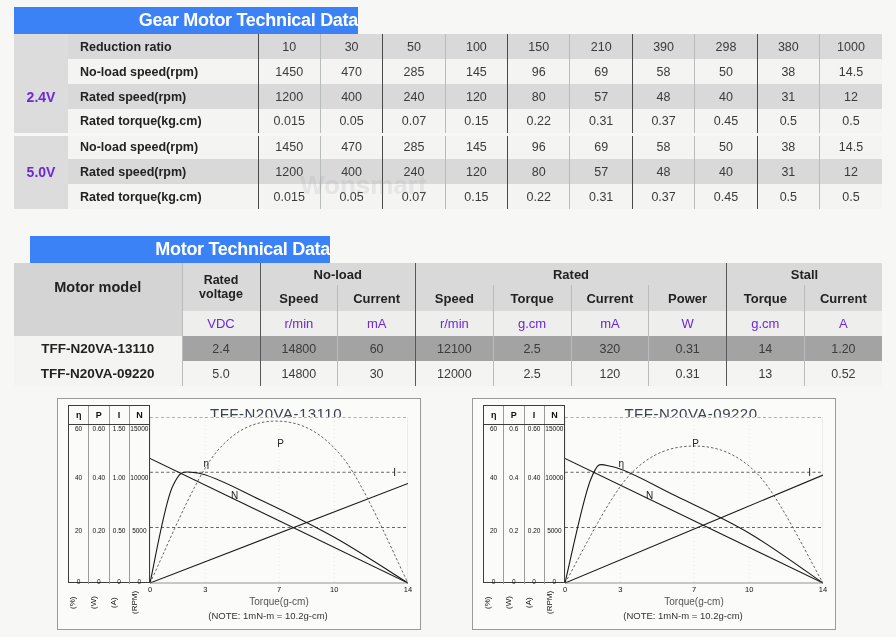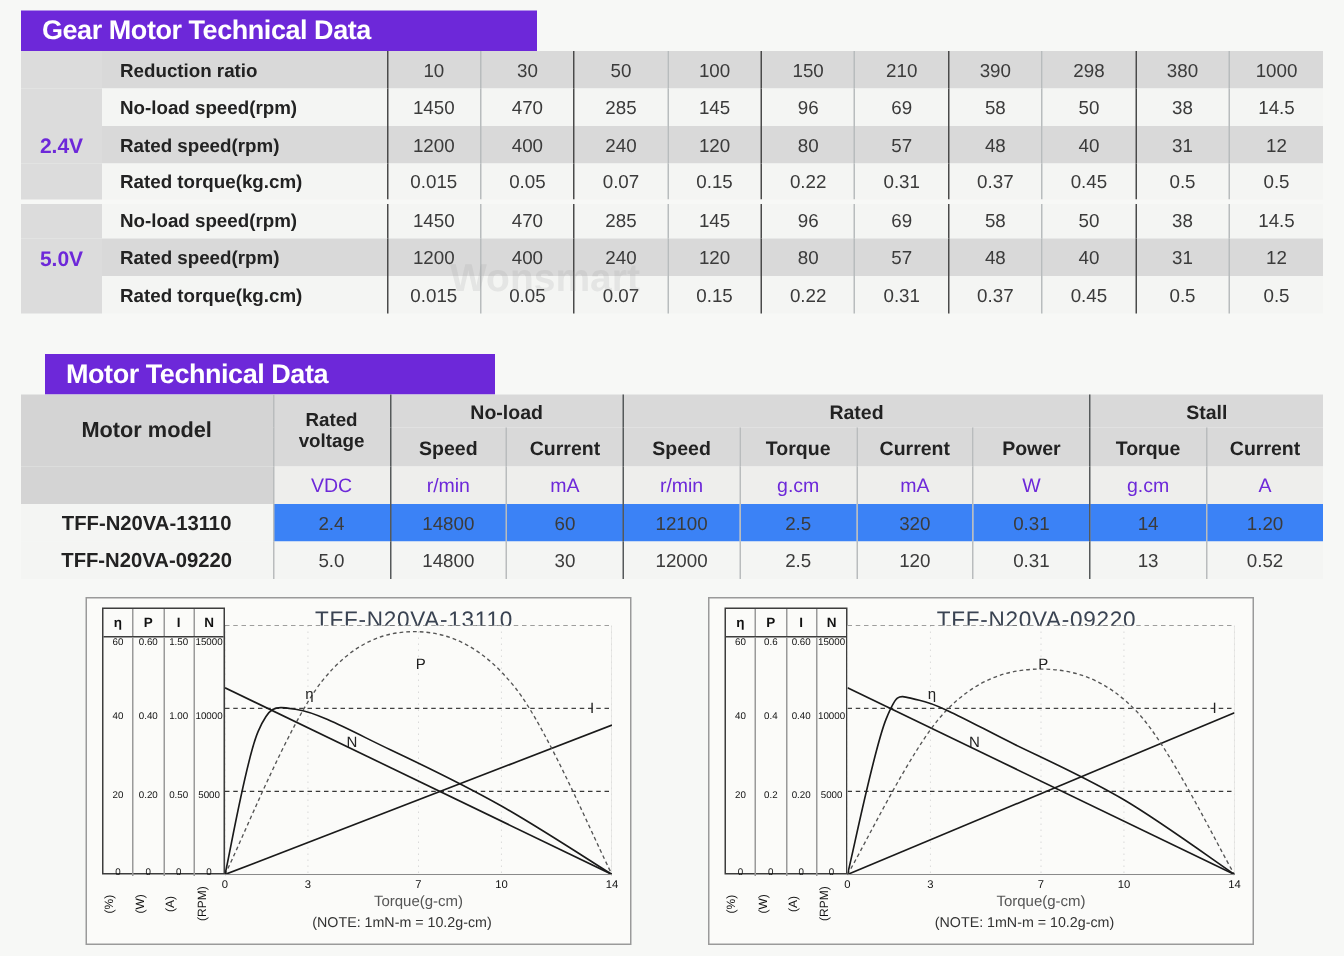--- a/index.html
+++ b/index.html
@@ -8,27 +8,28 @@
     width: 896px; height: 637px;
     background: #f7f8f6;
     font-family: "Liberation Sans", sans-serif;
     overflow: hidden;
   }
   .page { position: relative; width: 896px; height: 637px; background: #f7f8f6; }
 
   
   .red-bar {
     position: absolute;
-    background: #6d28d9;
+    background: #3b82f6;
     color: #ffffff;
     font-weight: bold;
     display: flex;
     align-items: center;
     padding-left: 14px;
     letter-spacing: -0.3px;
+    justify-content: flex-end;
   }
   #gear-header-bar { left: 14px; top: 7px; width: 344px; height: 27px; font-size: 18px; }
   #motor-header-bar { left: 30px; top: 236px; width: 300px; height: 27px; font-size: 18px; }
 
   
   table.data-table {
     position: absolute;
     border-collapse: collapse;
     table-layout: fixed;
   }
@@ -77,21 +78,21 @@
   #motor-table th.group { height: 22px; }
   #motor-table th.sub { height: 26px; }
   #motor-table th.model-head {
     width: 168px; font-size: 14.5px; border-left: none; background: #d4d4d4;
   }
   #motor-table th.rv-head { width: 78px; font-size: 12.5px; line-height: 14px; }
   #motor-table th.col { width: 78px; }
   #motor-table td.unit { height: 25px; background: #eeeeec; color: #6d28d9; font-size: 13px; margin-top: 12px; }
   #motor-table td.unit.model { border-left: none; background: #d4d4d4; }
   #motor-table td.val { height: 23px; font-size: 12.5px; }
-  #motor-table tr.r-odd td.val { background: #3b82f6; }
+  #motor-table tr.r-odd td.val { background: #a3a3a3; }
   #motor-table tr.r-even td.val { background: #f4f5f3; }
   #motor-table td.model-cell {
     border-left: none; font-weight: bold; font-size: 13.5px; color: #222;
     background: #f4f5f3; text-align: center;
   }
   #motor-table tr.r-odd td.model-cell { background: #f4f5f3; }
   .thickL { border-left: 1.8px solid #55595a !important; }
 
   
   .chart-box {

